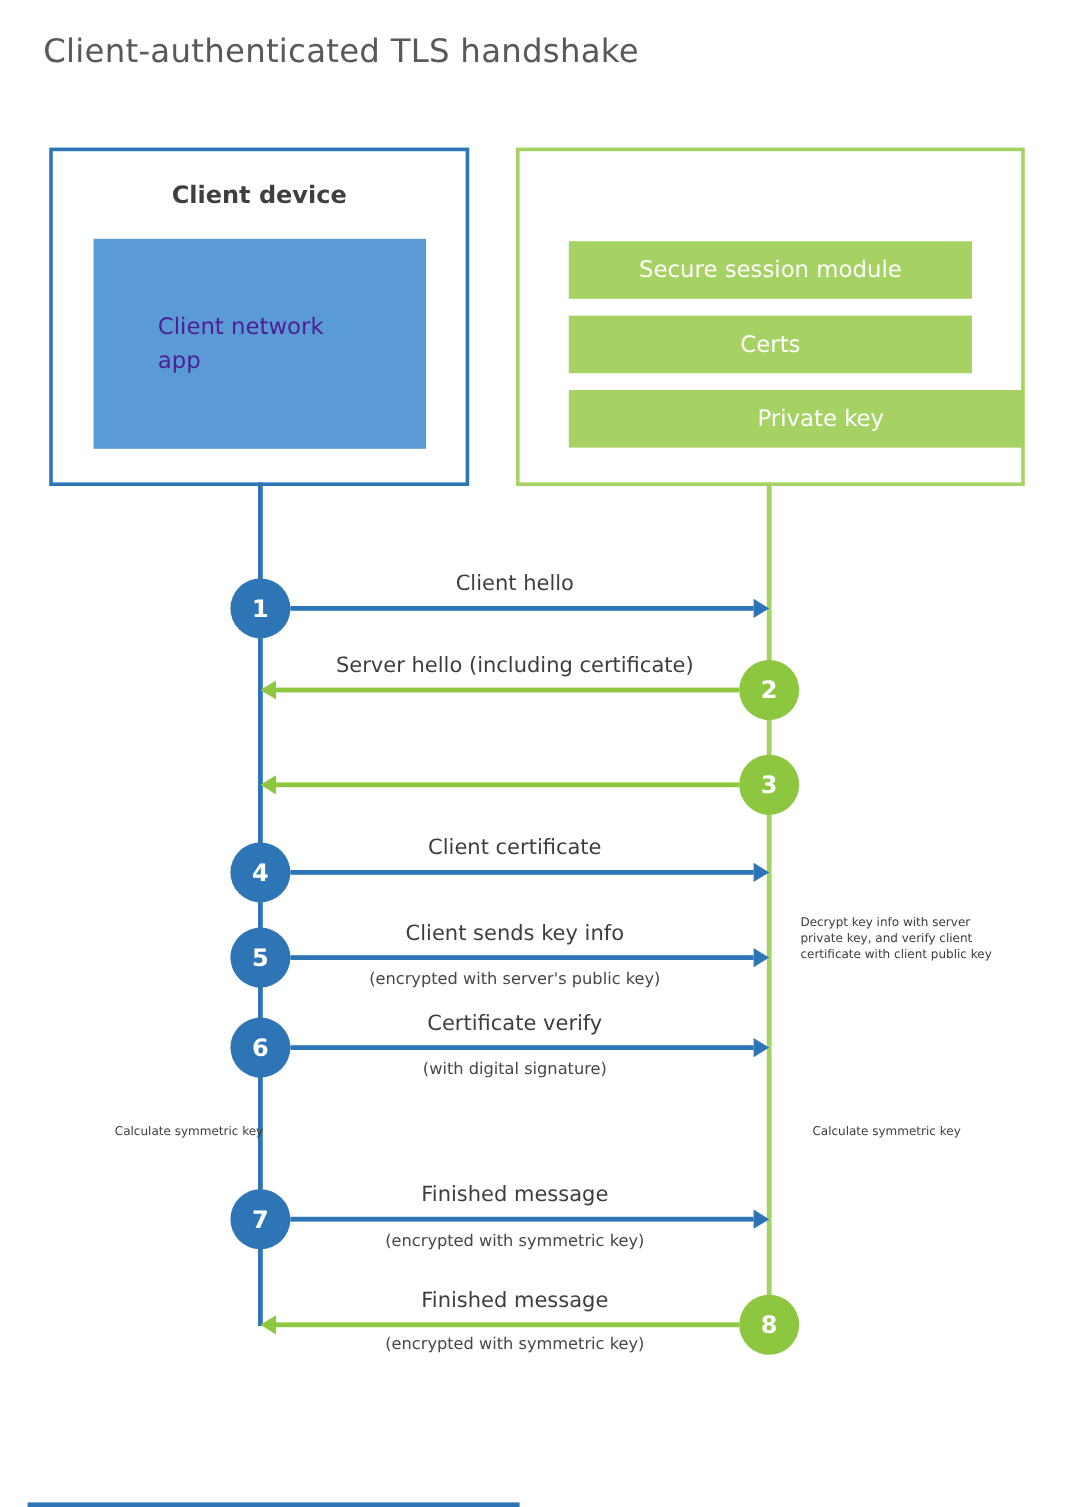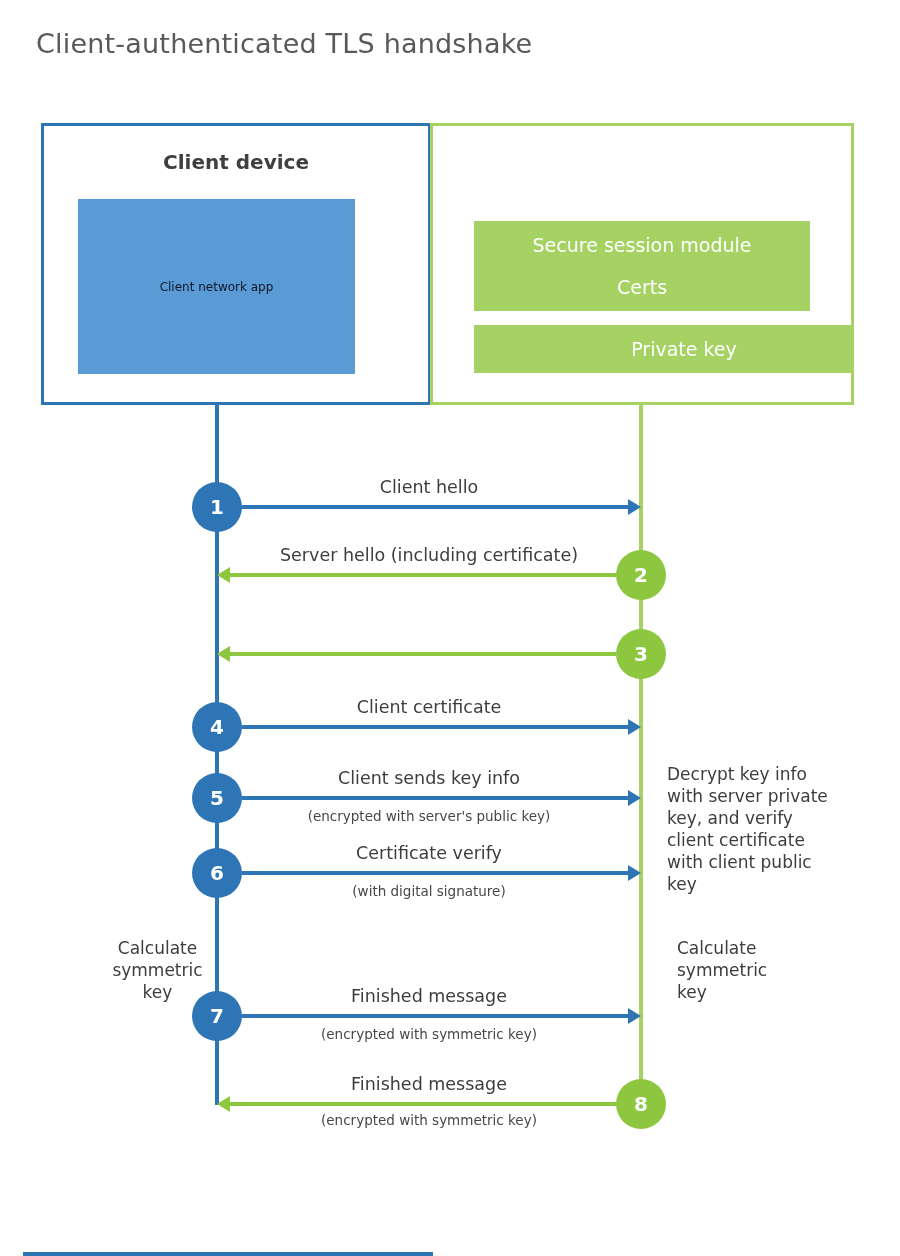--- a/index.html
+++ b/index.html
@@ -3,31 +3,31 @@
 <meta charset="utf-8">
 <style>
   html,body { margin:0; padding:0; background:#ffffff; }
   body { font-family:"DejaVu Sans","Liberation Sans",sans-serif; }
   .stage { position:relative; width:900px; height:1256px; background:#ffffff; overflow:hidden; }
 
   .title { position:absolute; left:36px; top:28px; margin:0; font-size:27px; font-weight:400; color:#58595b; letter-spacing:0.2px; }
 
   
   .box { position:absolute; top:123px; height:276px; background:#ffffff; }
-  .client-box  { left:41px;  width:344px; border:3px solid #2e75b6;padding-left:40px; }
+  .client-box  { left:41px;  width:344px; border:3px solid #2e75b6; }
   .server-box  { left:430px; width:418px; border:3px solid #a6d264; }
   .box-header { position:absolute; top:24px; left:0; width:100%; text-align:center; font-size:20px; font-weight:bold; color:#3f3f3f; }
 
   .client-app { position:absolute; left:34px; top:73px; width:277px; height:175px; background:#5b9bd5;
                 display:flex; align-items:center; justify-content:center; }
-  .client-app span { display:block; max-width:170px; text-align:right; color:#0f172a; font-size:12px; line-height:1.5; }
+  .client-app span { display:block; max-width:170px; text-align:left; color:#4c1d95; font-size:19px; line-height:1.5; }
 
   .server-bar { position:absolute; left:41px; width:336px; height:48px; background:#a6d264;
                 display:flex; align-items:center; justify-content:center; color:#ffffff; font-size:19px; }
-  .bar-0 { top:75px;margin-top:20px; } .bar-1 { top:137px; } .bar-2 { top:199px;padding-left:42px; }
+  .bar-0 { top:75px; } .bar-1 { top:137px; } .bar-2 { top:199px;padding-left:42px; }
 
   
   .lifeline { position:absolute; width:4px; }
   .blue-line  { left:215px; top:402px; height:703px; background:#2e75b6; }
   .green-line { left:639px; top:402px; height:722px; background:#a6d264; }
 
   
   .circle { position:absolute; width:50px; height:50px; border-radius:50%;
             transform:translate(-50%,-50%); display:flex; align-items:center; justify-content:center;
             color:#ffffff; font-size:20px; font-weight:bold; z-index:3; }
@@ -45,21 +45,21 @@
                         width:0; height:0; border-top:8px solid transparent; border-bottom:8px solid transparent;
                         border-right:13px solid #8dc63f; }
 
   
   .msg-label { position:absolute; left:217px; width:424px; text-align:center;
                font-size:17.5px; color:#3d3d3d; }
   .msg-sub   { position:absolute; left:217px; width:424px; text-align:center;
                font-size:13.5px; color:#474747; }
 
   
-  .note { position:absolute; font-size:17px; color:#3d3d3d; line-height:1.3; }
+  .note { position:absolute; font-size:10px; color:#3d3d3d; line-height:1.3; }
   .note-decrypt { left:667px; top:763px; width:168px; text-align:left; }
   .note-calc-left  { left:95px;  top:937px; width:125px; text-align:center; }
   .note-calc-right { left:677px; top:937px; width:125px; text-align:left; }
 
   .bottom-rule { position:absolute; left:23px; top:1252px; width:410px; height:4px; background:#2e75b6; }
 </style>
 </head>
 <body>
 
 <div class="stage">

